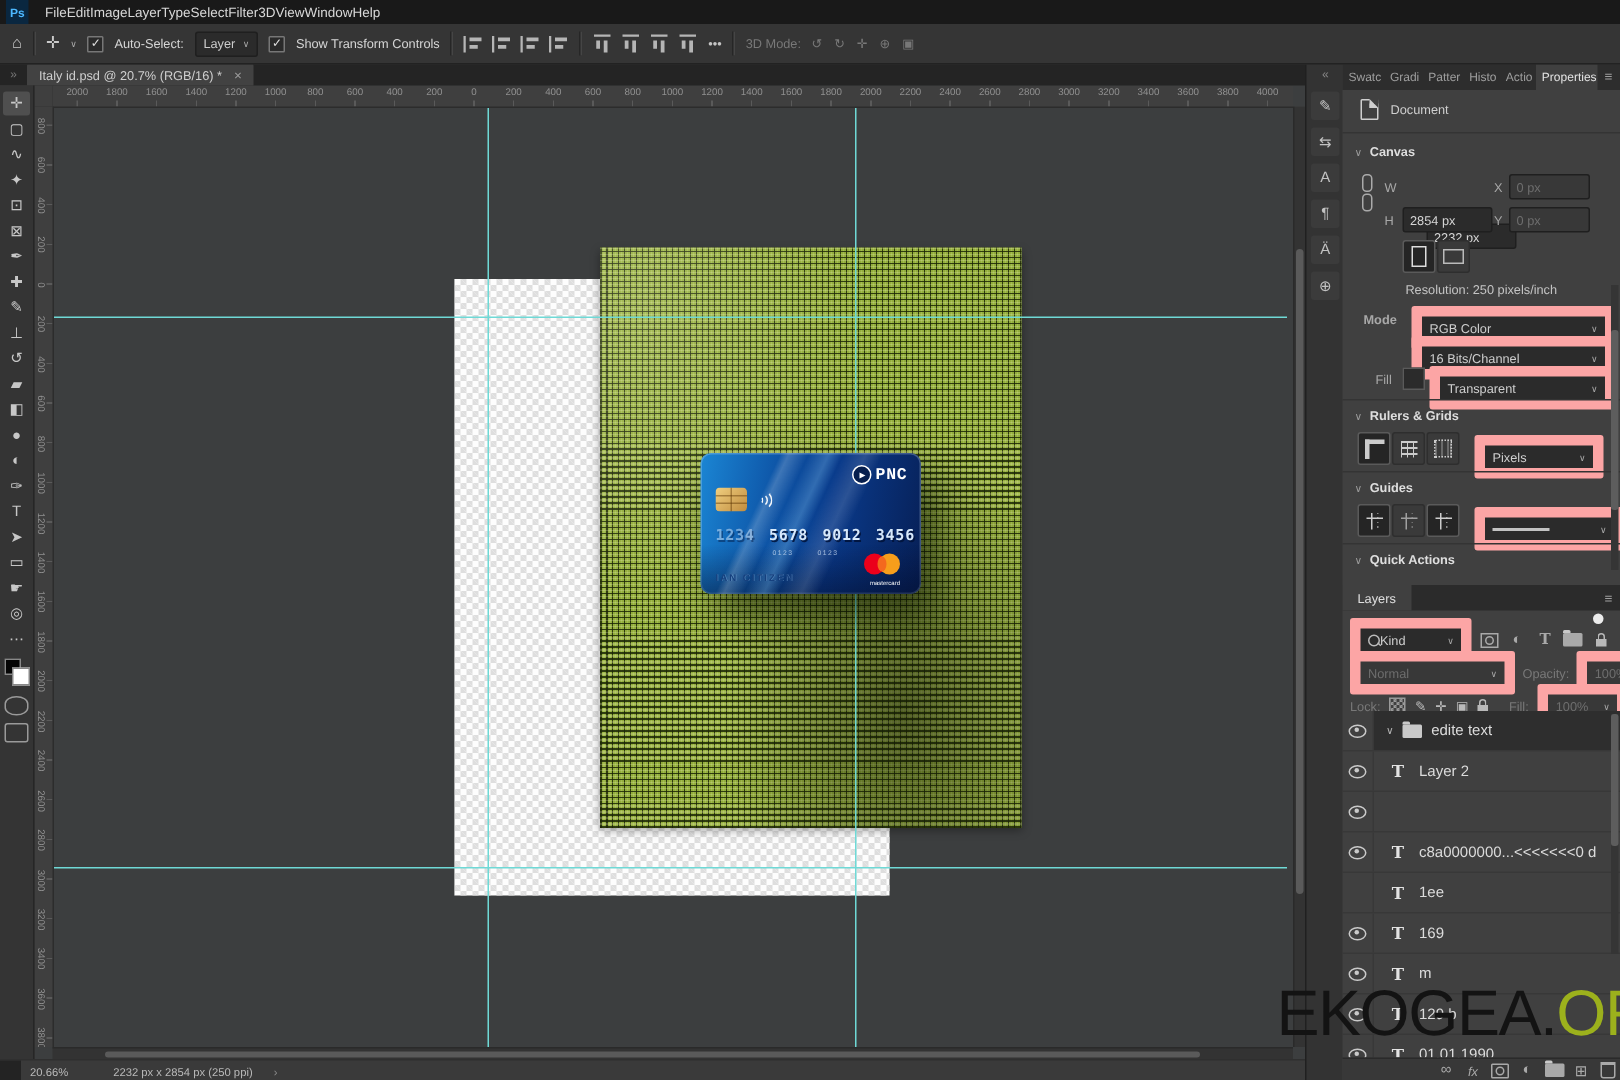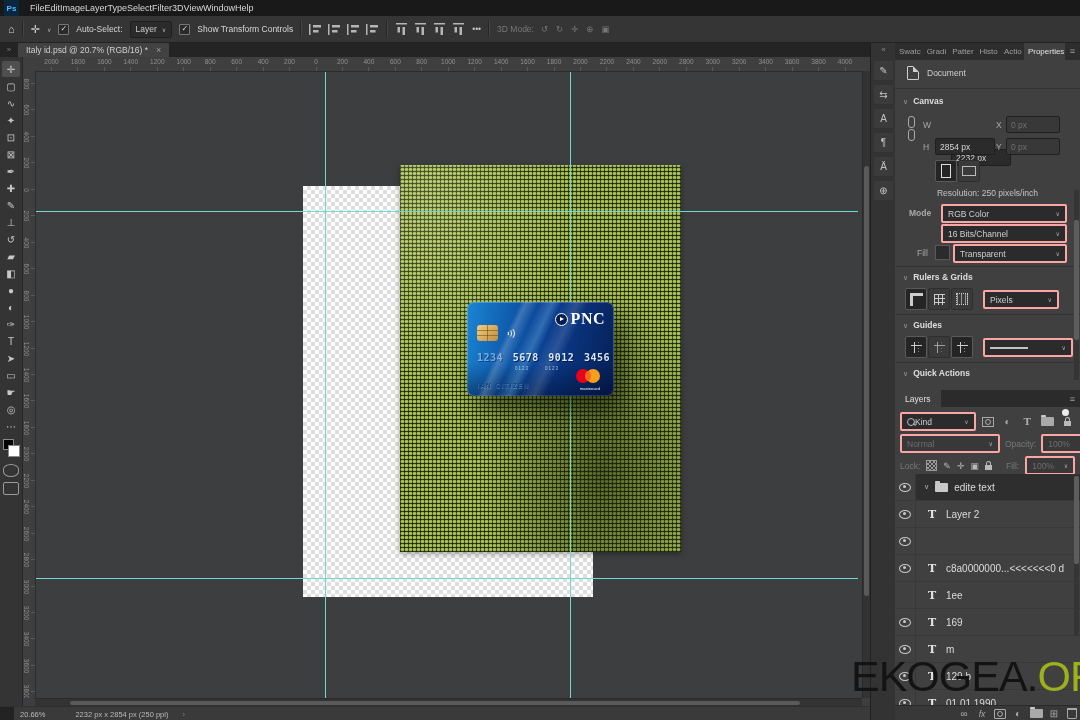--- a/index.html
+++ b/index.html
@@ -82,21 +82,21 @@
     background:linear-gradient(100deg,#1b86d4 0%,#0e56a8 32%,#0a3a8a 58%,#071f55 100%);
     box-shadow:10px 16px 26px rgba(5,12,0,.55), 0 0 0 1px rgba(220,240,255,.25) inset;overflow:hidden;}
   #cardstreaks{position:absolute;inset:0;border-radius:7px;background:
     linear-gradient(115deg, transparent 28%, rgba(255,255,255,.20) 31%, transparent 38%,
       rgba(150,215,255,.28) 45%, transparent 50%, rgba(255,255,255,.14) 58%, transparent 64%),
     linear-gradient(to top, rgba(2,8,35,.45), transparent 35%);}
   #pnclogo{position:absolute;top:8px;right:9px;display:flex;align-items:center;gap:3px;}
   #pnccircle{width:11px;height:11px;border:1.5px solid #fff;border-radius:50%;background:#071f4e;
              display:flex;align-items:center;justify-content:center;}
   #pnccircle::after{content:"";width:0;height:0;border-left:4px solid #fff;border-top:2.5px solid transparent;border-bottom:2.5px solid transparent;margin-left:1px;}
-  #pnctext{font-family:Liberation Serif, serif;font-weight:bold;font-size:16px;color:#fff;letter-spacing:.5px;}
+  #pnctext{font-family:Liberation Mono, monospace;font-weight:bold;font-size:11px;color:#fff;letter-spacing:.5px;}
   #chip{position:absolute;left:10px;top:23px;width:21px;height:16px;border-radius:3px;
     background:linear-gradient(135deg,#f0cf80,#c08c3e);
     background-image:linear-gradient(rgba(90,50,0,.45),rgba(90,50,0,.45)),linear-gradient(rgba(90,50,0,.45),rgba(90,50,0,.45)),
       linear-gradient(rgba(90,50,0,.45),rgba(90,50,0,.45)),linear-gradient(135deg,#f0cf80,#c08c3e);
     background-size:21px 1px,21px 1px,1px 16px,21px 16px;background-position:0 5px,0 10px,10px 0,0 0;background-repeat:no-repeat;}
   #nfc{position:absolute;left:37px;top:24px;width:14px;height:14px;}
   #nfc i{position:absolute;border:1px solid transparent;border-right-color:rgba(255,255,255,.95);border-radius:50%;}
   #nfc i:nth-child(1){left:0;top:5px;width:3px;height:3px;}
   #nfc i:nth-child(2){left:-1px;top:3px;width:7px;height:7px;}
   #nfc i:nth-child(3){left:-2px;top:1px;width:11px;height:11px;}
@@ -137,21 +137,21 @@
   .hamb{margin-left:auto;color:#9f9f9f;padding:0 5px;display:flex;align-items:center;font-size:9px;}
   
   #properties{position:absolute;left:0;top:18px;width:185px;height:330px;font-size:8.5px;color:#cfcfcf;}
   .pdivider{position:absolute;left:0;width:185px;height:1px;background:#343434;}
   .sechead{position:absolute;font-weight:bold;color:#dedede;}
   .sechead .chev{color:#9a9a9a;font-weight:normal;margin-right:5px;font-size:7px;}
   .plabel{position:absolute;color:#a8a8a8;}
   .pfield{position:absolute;height:15px;background:#2b2b2b;border:1px solid #1f1f1f;border-radius:2px;
           display:flex;align-items:center;padding:0 4px;color:#d5d5d5;font-size:8.5px;}
   .pfield.dimf{color:#6e6e6e;background:#383838;}
-  .pdd{position:absolute;height:15px;background:#2b2b2b;border:2px solid #fca5a5;border-radius:2px;
+  .pdd{position:absolute;height:15px;background:#2b2b2b;border:7px solid #fca5a5;border-radius:2px;
        display:flex;align-items:center;padding:0 5px;color:#cfcfcf;font-size:8.5px;}
   .pdd .caret{margin-left:auto;}
   .pbtn{position:absolute;width:20px;height:20px;background:#3a3a3a;border:1px solid #2e2e2e;border-radius:2px;
         display:flex;align-items:center;justify-content:center;color:#c5c5c5;}
   .pbtn.active{background:#252525;border-color:#5a5a5a;}
   .docicon{width:10px;height:12px;border:1px solid #cfcfcf;border-radius:1px;position:relative;}
   .docicon::after{content:"";position:absolute;right:-1px;top:-1px;border:3px solid #404040;border-left-color:#cfcfcf;border-bottom-color:#cfcfcf;}
   .chain{position:absolute;width:9px;height:26px;}
   .chain::before,.chain::after{content:"";position:absolute;left:1px;width:5px;height:10px;border:1px solid #aaa;border-radius:3px;}
   .chain::before{top:0;} .chain::after{top:13px;}

